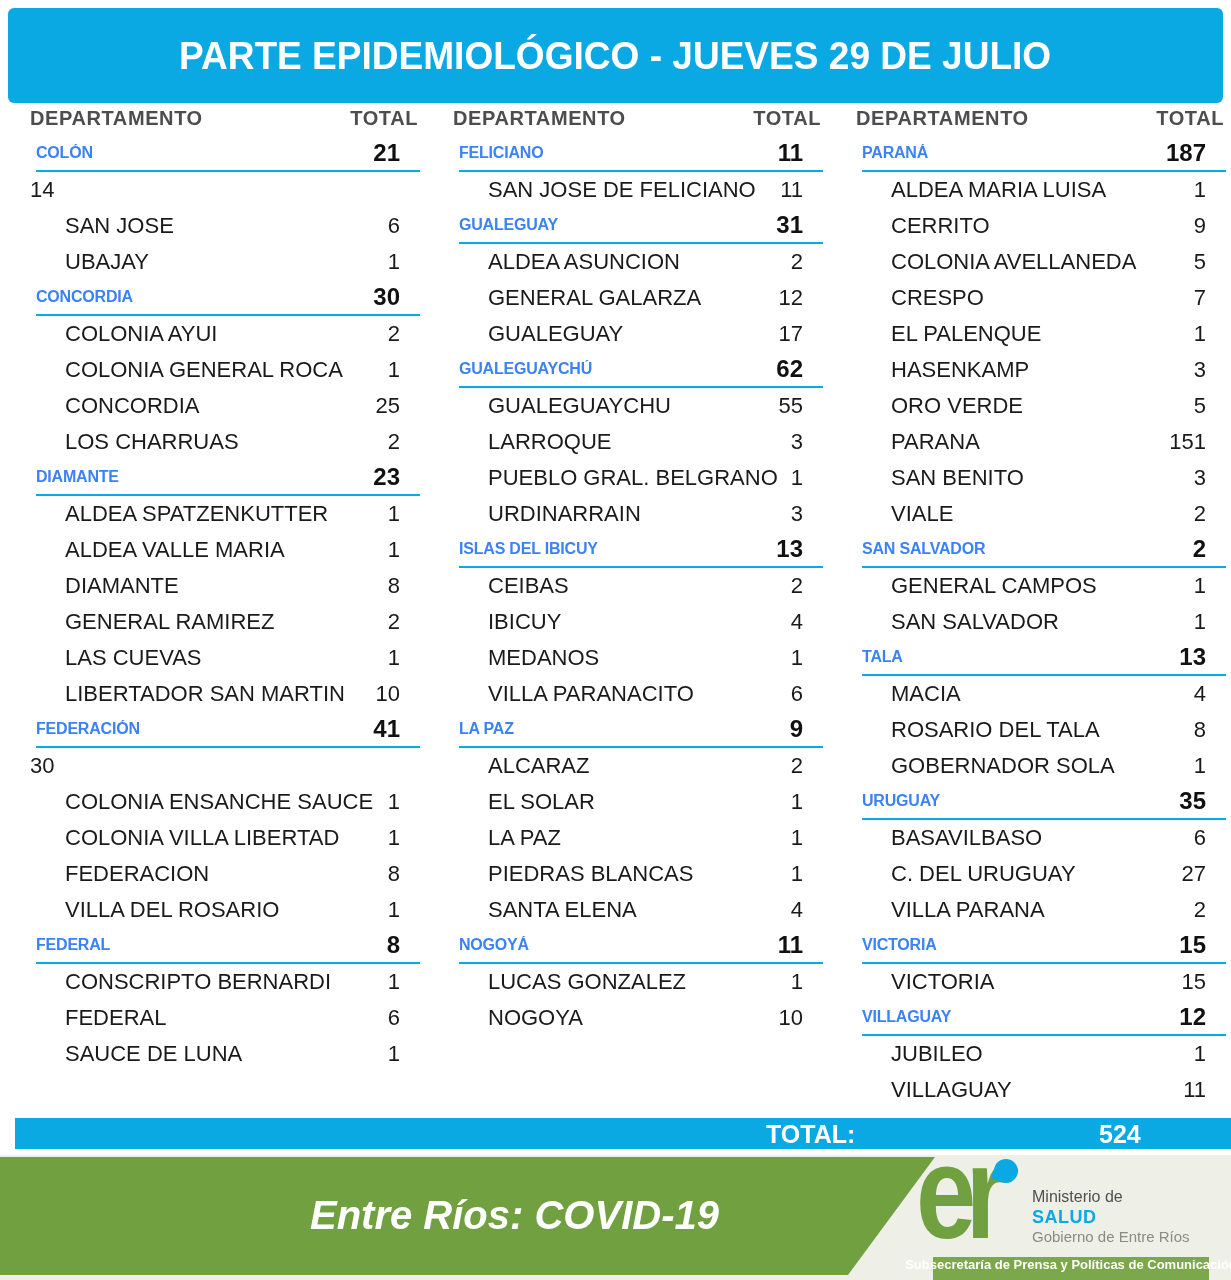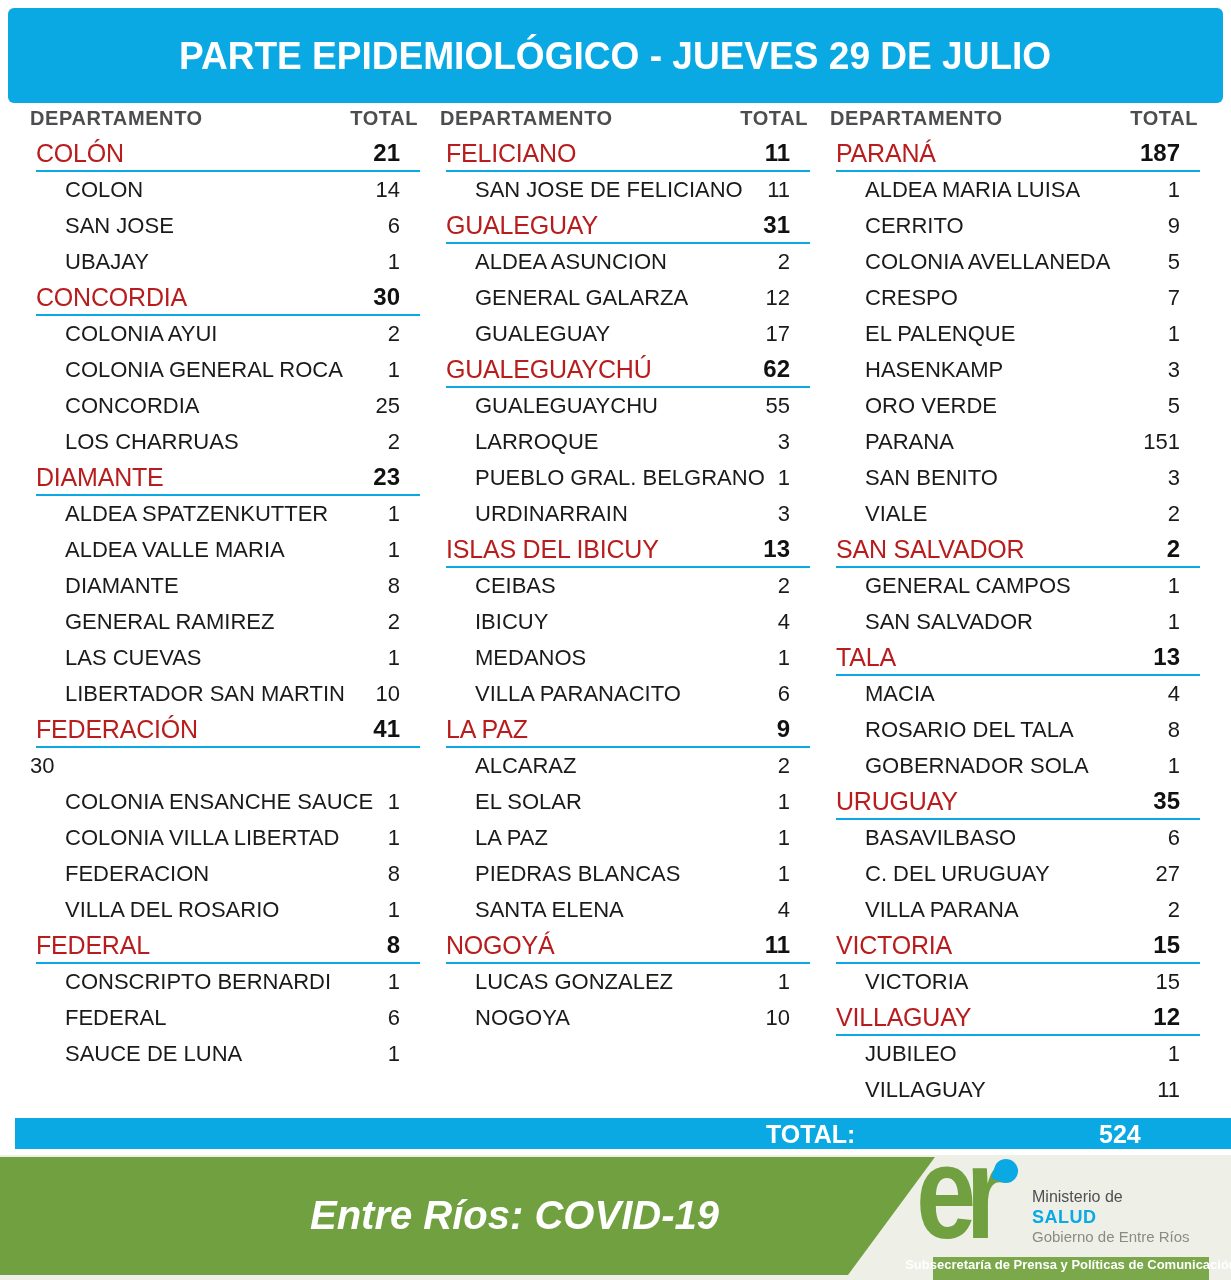--- a/index.html
+++ b/index.html
@@ -25,35 +25,35 @@
     display:flex;align-items:center;justify-content:center;border-radius:6px;
   }
   .title-bar span{
     color:#ffffff;font-weight:bold;font-size:39px;letter-spacing:0px;
     transform:scaleX(0.95);white-space:nowrap;
   }
 
   
   .columns{
     position:absolute;top:100px;left:30px;
-    display:flex;gap:20px;
+    display:flex;gap:33px;
   }
   .col{display:flex;flex-direction:column;}
   .col-w1{width:390px;}
   .col-w2{width:370px;}
   .col-w3{width:370px;}
   .row{height:36px;display:flex;align-items:center;}
   .name{flex:1;white-space:nowrap;overflow:hidden;}
   .val{text-align:right;padding-right:20px;white-space:nowrap;}
 
   .col-head .name{color:var(--gray-head);font-weight:bold;font-size:20px;letter-spacing:0.6px;}
   .col-head .val{color:var(--gray-head);font-weight:bold;font-size:20px;letter-spacing:0.6px;padding-right:2px;}
 
   .section-head{border-bottom:2px solid var(--cyan);margin-left:6px;}
-  .section-head .name{font-weight:normal;font-size:25px;color:#b91c1c;letter-spacing:-0.2px;}
+  .section-head .name{font-weight:bold;font-size:16px;color:#3b82f6;letter-spacing:-0.2px;}
   .section-head .val{font-weight:bold;font-size:24px;color:#111111;}
 
   .item .name{padding-left:35px;font-size:22px;color:var(--ink);}
   .item .val{font-size:22px;color:var(--ink);}
 
   
   .total-bar{
     position:absolute;left:15px;top:1118px;width:1231px;height:31px;
     background:var(--cyan);
     text-align:right;
@@ -111,21 +111,20 @@
     <div class="col col-w1">
       <div class="row col-head">
         <span class="name">DEPARTAMENTO</span>
         <span class="val">TOTAL</span>
       </div>
       <div class="row section-head">
         <span class="name">COLÓN</span>
         <span class="val">21</span>
       </div>
       <div class="row item">
-        <span class="name">COLON</span>
         <span class="val">14</span>
       </div>
       <div class="row item">
         <span class="name">SAN JOSE</span>
         <span class="val">6</span>
       </div>
       <div class="row item">
         <span class="name">UBAJAY</span>
         <span class="val">1</span>
       </div>

